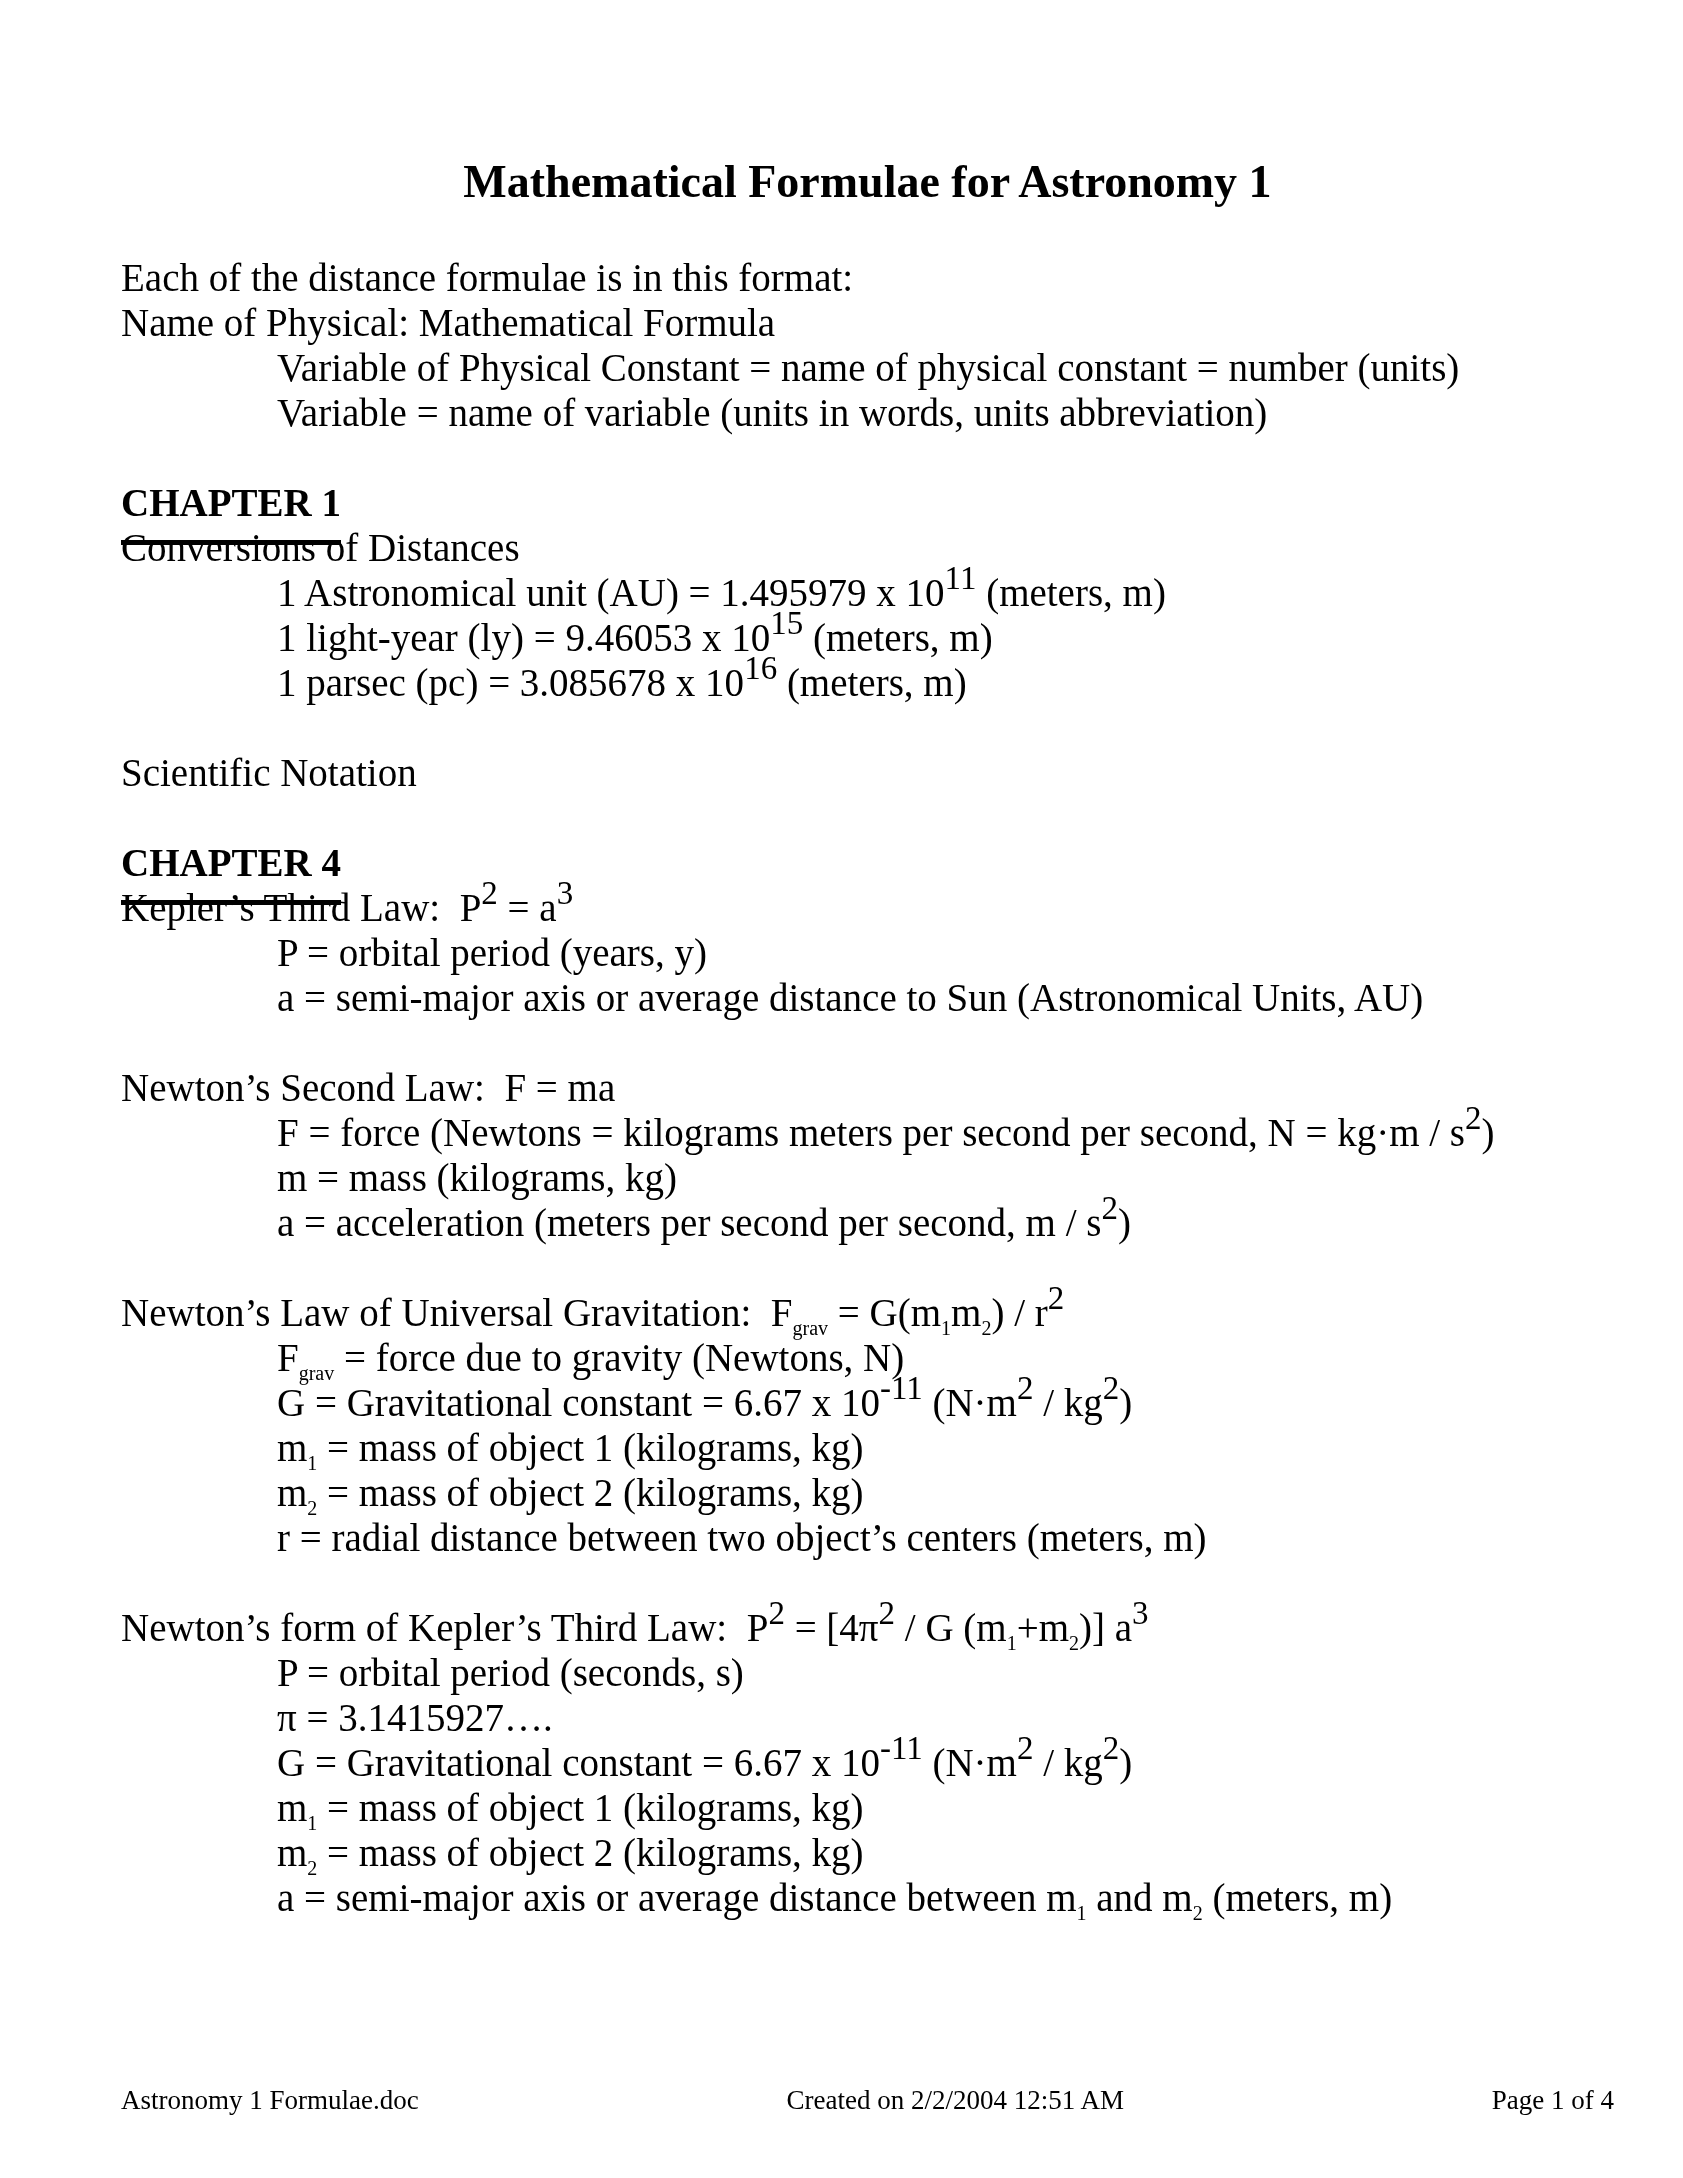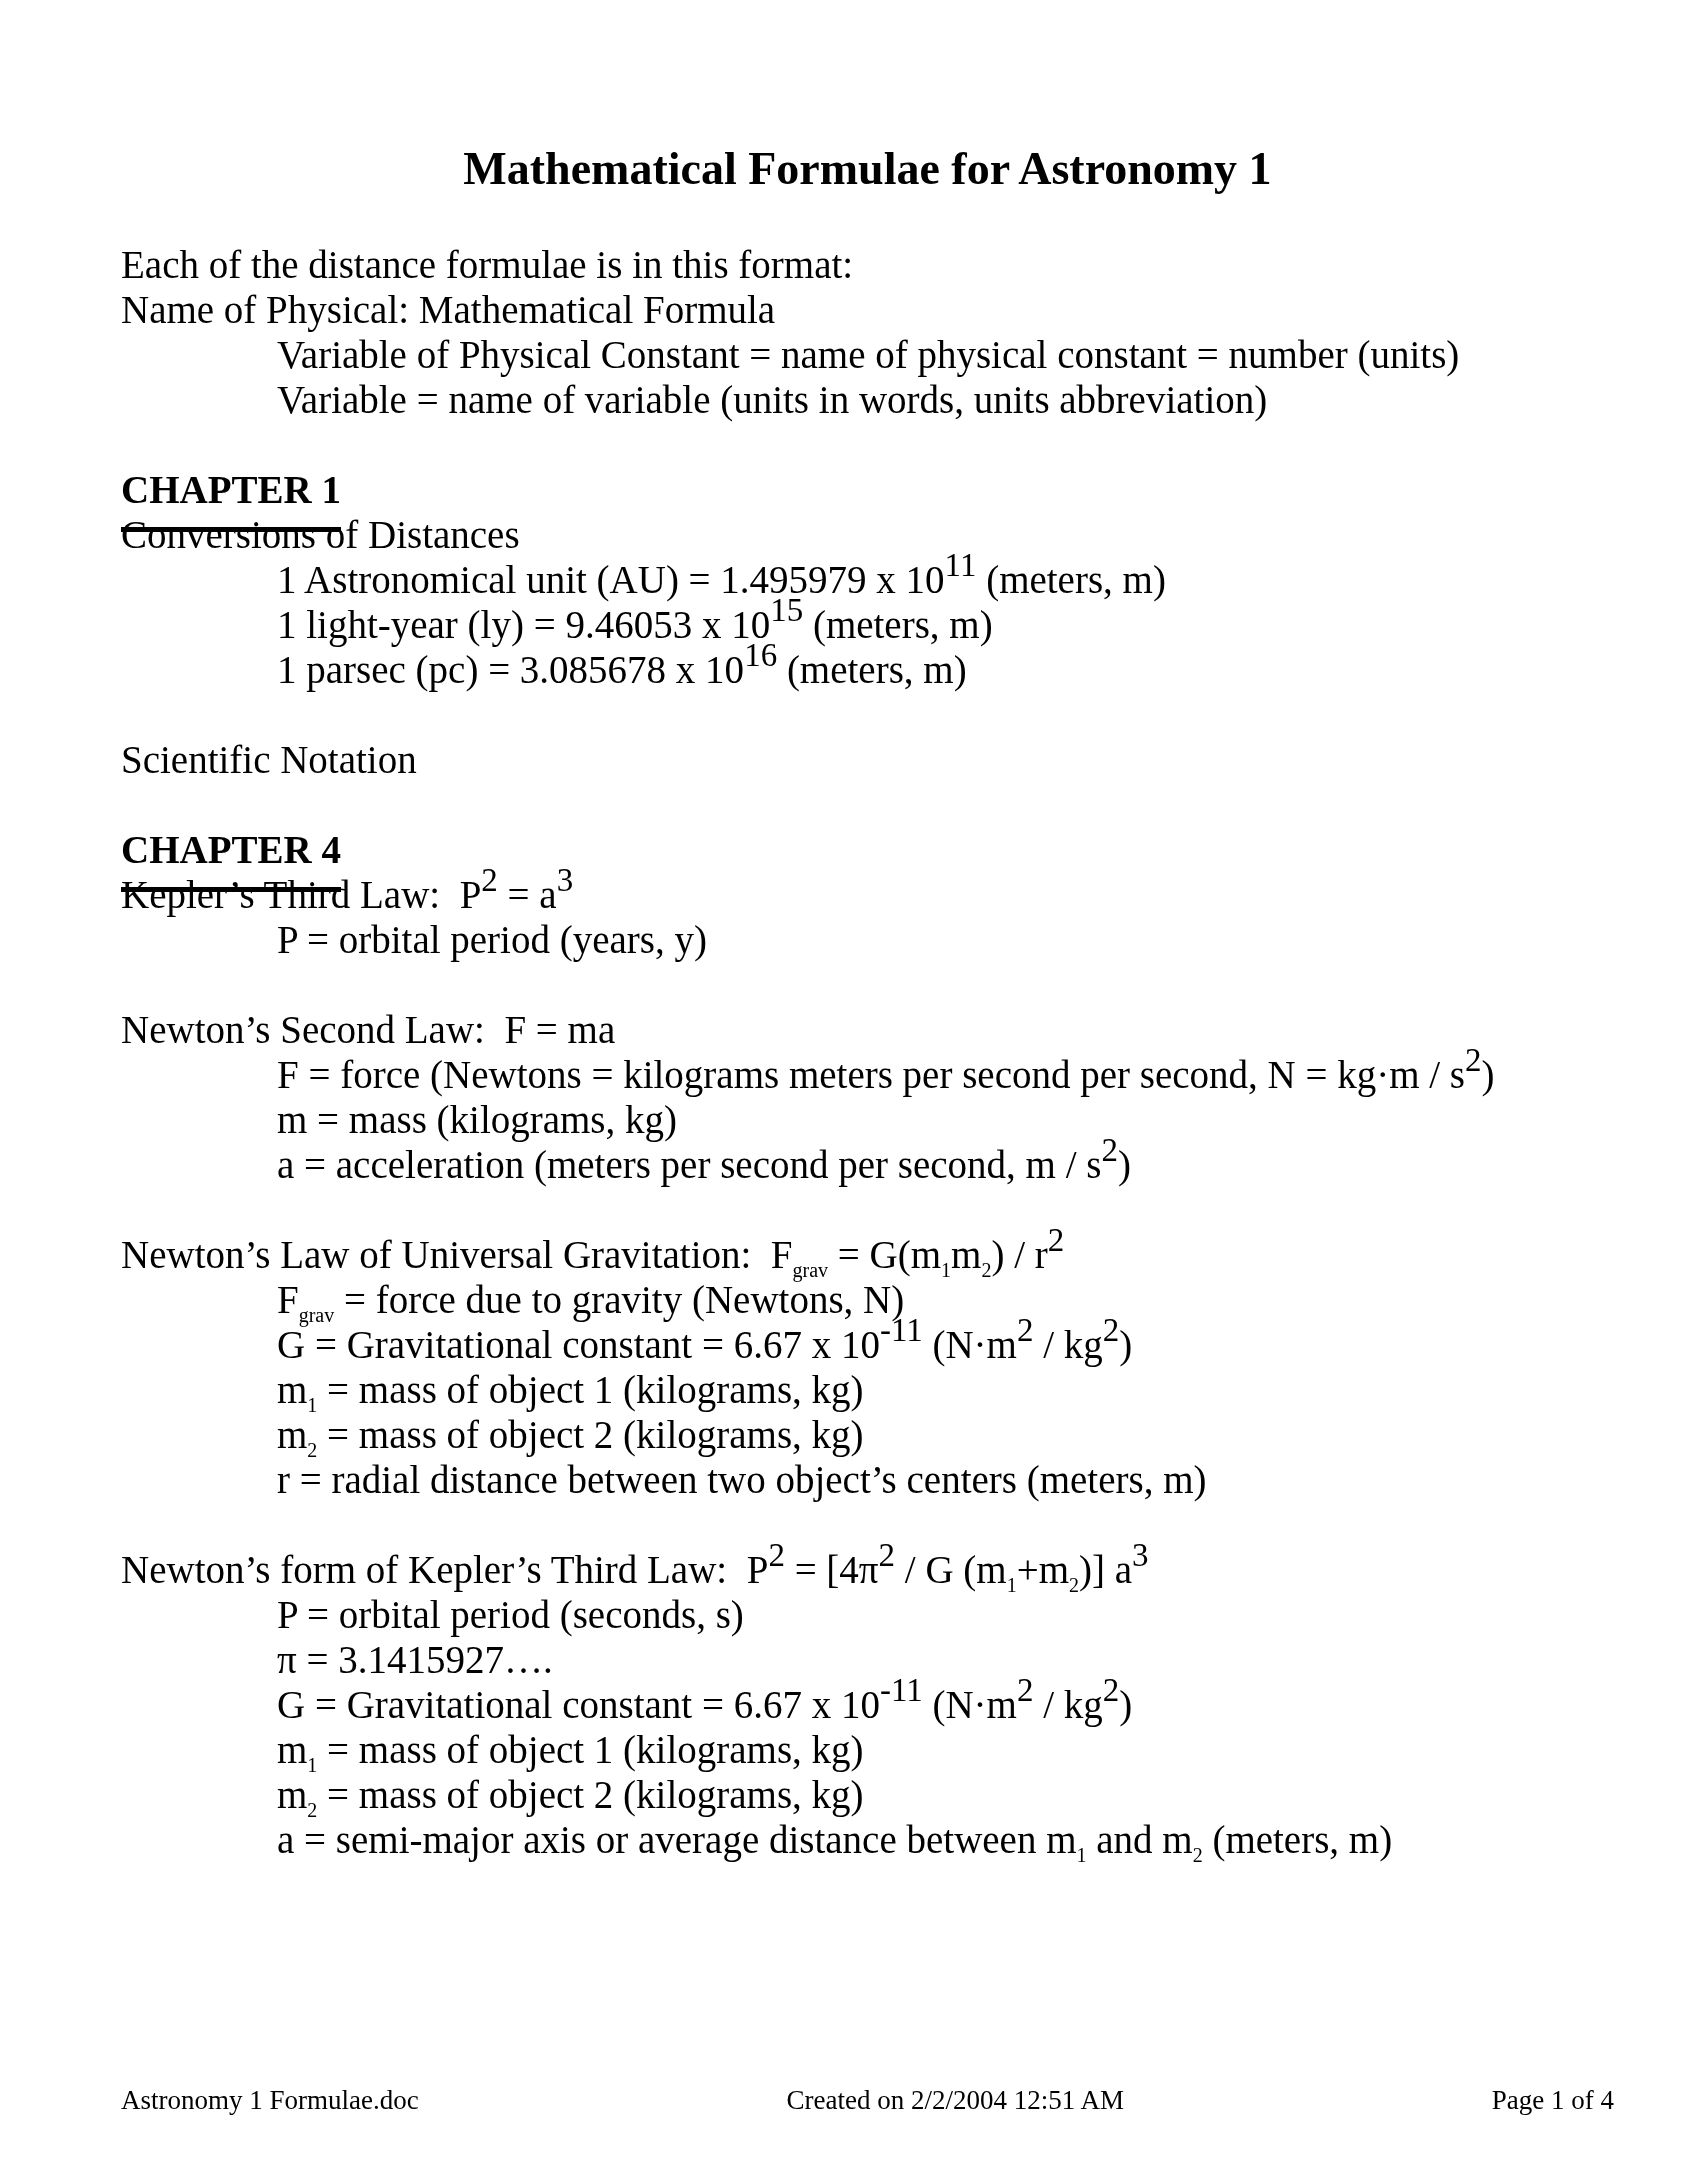--- a/index.html
+++ b/index.html
@@ -6,20 +6,21 @@
   body {
     width: 1683px; height: 2178px;
     background: #ffffff; color: #000000;
     font-family: "Liberation Serif", "DejaVu Serif", serif;
     position: relative; overflow: hidden;
   }
   .page {
     position: absolute; inset: 0;
     padding: 144px 69px 0 121px;
     box-sizing: border-box;
+    margin-top: 13px;
   }
   .doc-title {
     text-align: center;
     font-weight: bold;
     font-size: 46px;
     line-height: 50px;
     margin: 0 0 48px 0;
     white-space: pre-wrap;
   }
   .doc-body { font-size: 39px; line-height: 45px; }
@@ -61,20 +62,21 @@
         <div class="line indent"><span>1 light-year (ly) = 9.46053 x 10</span><span class="sup">15</span><span> (meters, m)</span></div>
         <div class="line indent"><span>1 parsec (pc) = 3.085678 x 10</span><span class="sup">16</span><span> (meters, m)</span></div>
       </div>
       <div class="block para">
         <div class="line"><span>Scientific Notation</span></div>
       </div>
       <div class="block chapter"><span class="chapter-text">CHAPTER 4</span></div>
       <div class="block para">
         <div class="line"><span>Kepler’s Third Law:  P</span><span class="sup">2</span><span> = a</span><span class="sup">3</span></div>
         <div class="line indent"><span>P = orbital period (years, y)</span></div>
+        <div class="line indent"><span>a = semi-major axis or average distance to Sun (Astronomical Units, AU)</span></div>
       </div>
       <div class="block para">
         <div class="line"><span>Newton’s Second Law:  F = ma</span></div>
         <div class="line indent"><span>F = force (Newtons = kilograms meters per second per second, N = kg·m / s</span><span class="sup">2</span><span>)</span></div>
         <div class="line indent"><span>m = mass (kilograms, kg)</span></div>
         <div class="line indent"><span>a = acceleration (meters per second per second, m / s</span><span class="sup">2</span><span>)</span></div>
       </div>
       <div class="block para">
         <div class="line"><span>Newton’s Law of Universal Gravitation:  F</span><span class="sub">grav</span><span> = G(m</span><span class="sub">1</span><span>m</span><span class="sub">2</span><span>) / r</span><span class="sup">2</span></div>
         <div class="line indent"><span>F</span><span class="sub">grav</span><span> = force due to gravity (Newtons, N)</span></div>

